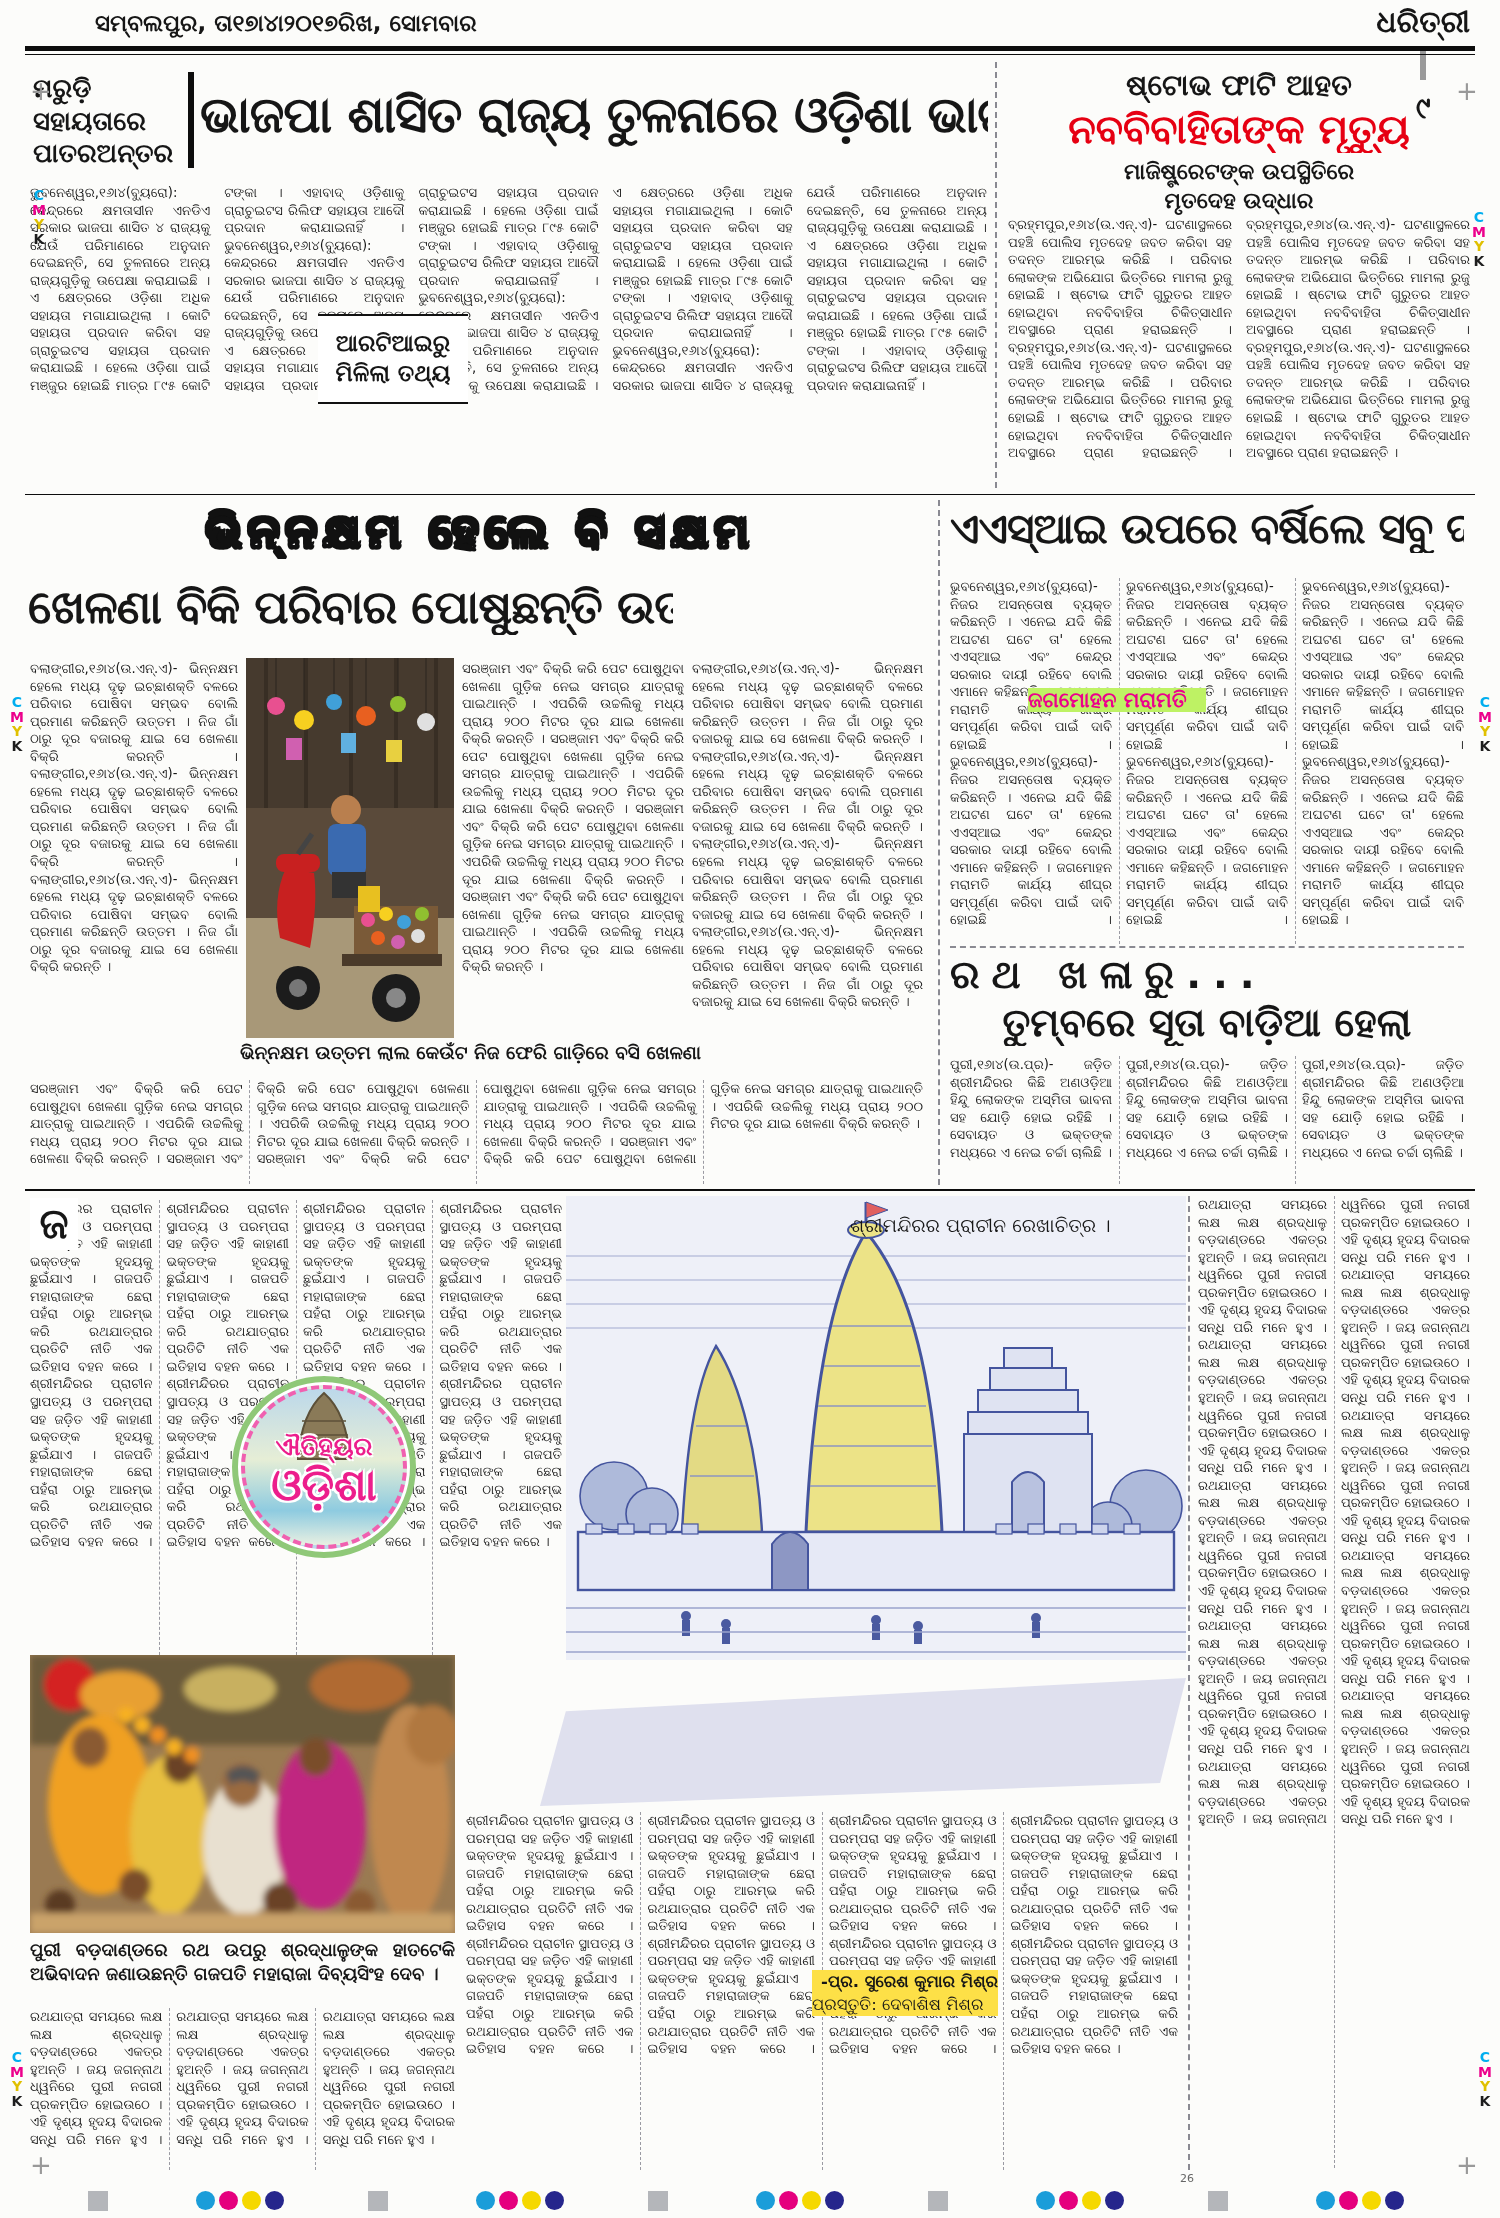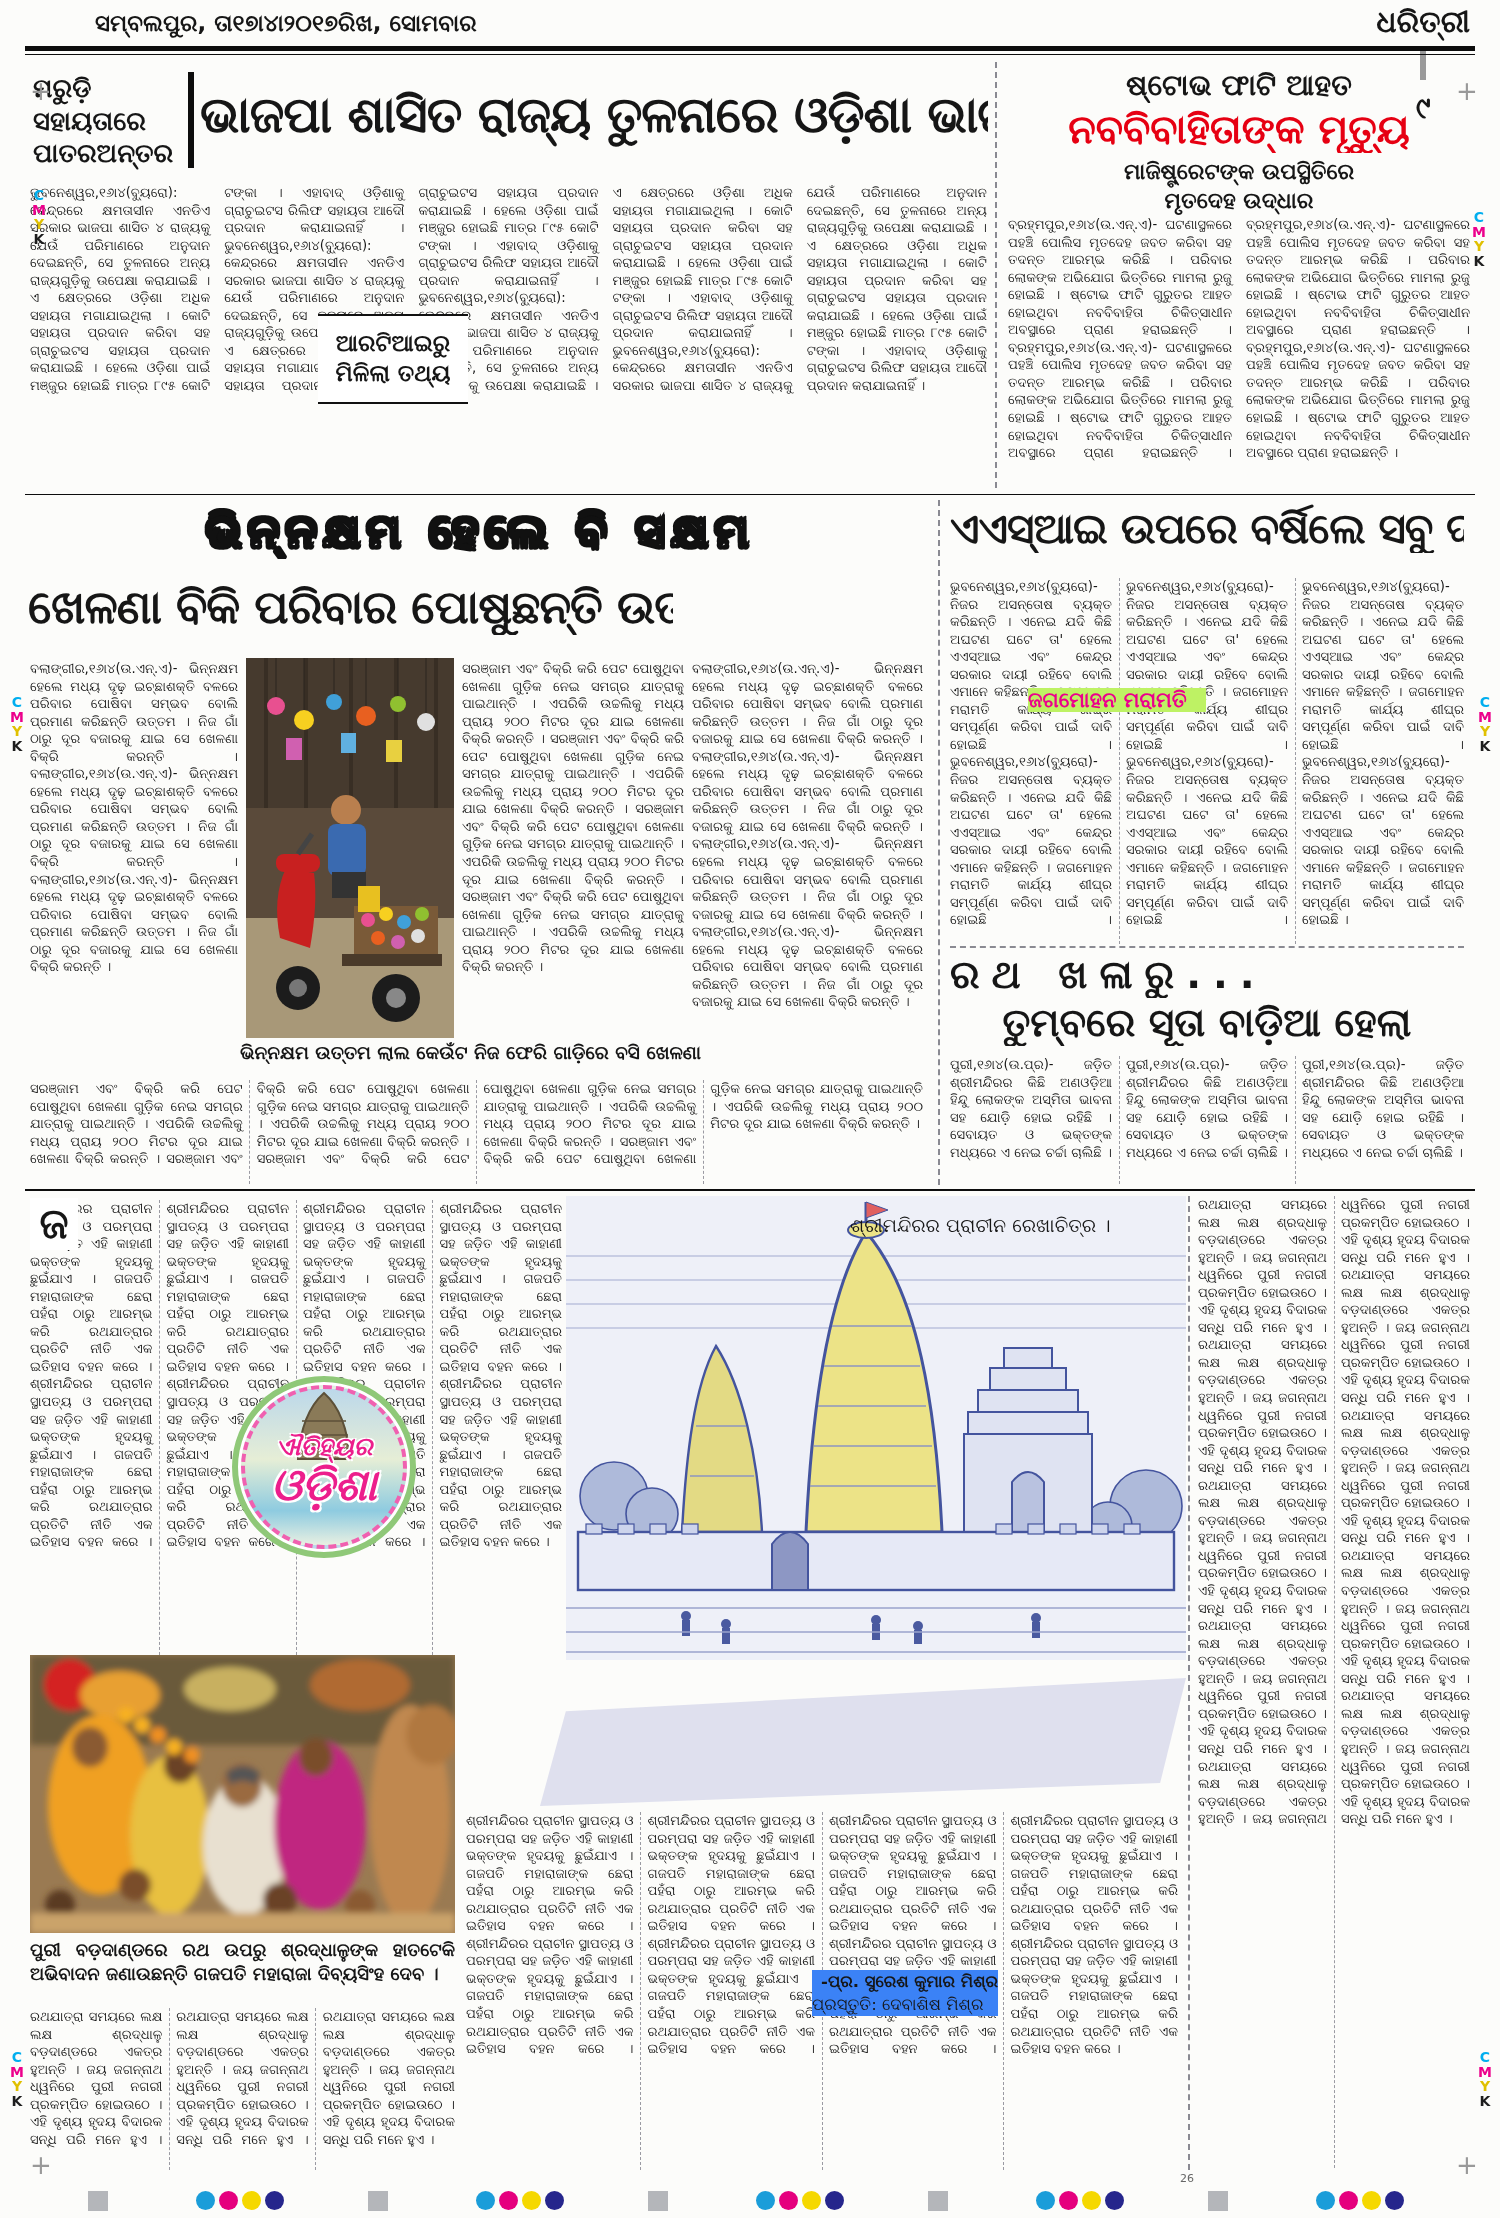--- a/index.html
+++ b/index.html
@@ -51,40 +51,40 @@
   .ratha-line2{left:950px;top:1000px;width:514px;font-size:39px;font-weight:bold;text-align:center;}
   .asi-body2{left:950px;top:1056px;width:514px;height:128px;column-count:3;}
   
   .feat-left{left:30px;top:1200px;width:532px;height:460px;column-count:4;}
   .dropcap{left:30px;top:1198px;width:48px;height:52px;background:#fff;z-index:3;
            font-size:42px;font-weight:bold;line-height:52px;text-align:center;}
   .badge{left:232px;top:1376px;width:184px;height:182px;z-index:4;border-radius:50%;
          border:6px solid #8fc878;background:#fff;box-sizing:border-box;}
   .badge-inner{position:absolute;inset:3px;border-radius:50%;border:4px dashed #f060b0;
          background:linear-gradient(180deg,#bcd8ea 0%,#e6eed6 45%,#8ecbe0 78%,#e8f0e2 100%);
-         overflow:hidden;display:flex;flex-direction:column;align-items:center;justify-content:center;font-style:italic;}
+         overflow:hidden;display:flex;flex-direction:column;align-items:center;justify-content:center;}
   .badge-temple{position:absolute;top:2px;left:50%;transform:translateX(-50%);}
   .badge-l1{font-size:25px;font-weight:bold;color:#ec1e8c;z-index:2;margin-top:6px;
             text-shadow:-1.5px -1.5px 0 #fff,1.5px -1.5px 0 #fff,-1.5px 1.5px 0 #fff,1.5px 1.5px 0 #fff;}
   .badge-l2{font-size:44px;font-weight:bold;color:#ec1e8c;z-index:2;line-height:1.05;
             text-shadow:-2px -2px 0 #fff,2px -2px 0 #fff,-2px 2px 0 #fff,2px 2px 0 #fff;}
   .temple-box{left:566px;top:1196px;width:620px;height:464px;background:#eef0f8;overflow:hidden;}
   .temple-caption{left:850px;top:1214px;width:326px;font-size:19px;text-align:left;z-index:3;}
   .feat-right{left:1198px;top:1196px;width:272px;height:972px;column-count:2;}
   .pink-band{left:540px;top:1678px;width:646px;height:128px;}
   .pink-band .band-bg{position:absolute;inset:0;background:#dfe0ee;
         clip-path:polygon(4% 26%,100% 0%,96% 82%,0% 100%);}
   .pink-headline{position:absolute;left:0;top:8px;width:100%;text-align:center;font-size:64px;font-weight:bold;
         color:#ed1a8e;letter-spacing:2px;
         text-shadow:-3px -3px 0 #fff,3px -3px 0 #fff,-3px 3px 0 #fff,3px 3px 0 #fff,0 -4px 0 #fff,0 4px 0 #fff,-4px 0 0 #fff,4px 0 0 #fff,8px 9px 5px rgba(110,110,135,.75);}
   .crowd-box{left:30px;top:1655px;width:425px;height:278px;overflow:hidden;}
   .crowd-caption{left:30px;top:1938px;width:425px;font-size:18px;font-weight:bold;text-align:justify;line-height:1.35;}
   .feat-bl{left:30px;top:2008px;width:425px;height:162px;column-count:3;}
   .feat-mid{left:466px;top:1812px;width:712px;height:358px;column-count:4;}
-  .byline-box{left:812px;top:1970px;width:186px;background:#3b82f6;z-index:3;font-size:16.5px;line-height:1.4;}
+  .byline-box{left:812px;top:1970px;width:186px;background:#fde047;z-index:3;font-size:16.5px;line-height:1.4;}
   .byline-box .byline{font-weight:bold;text-align:right;}
   
   .photo-frame{overflow:hidden;}
   
   .reg-stack{font-size:14px;font-weight:bold;line-height:1.05;text-align:center;z-index:5;}
   .reg-stack .c{color:#00aeef;display:block;}
   .reg-stack .m{color:#ec008c;display:block;}
   .reg-stack .y{color:#e0c000;display:block;}
   .reg-stack .k{color:#1d1d1d;display:block;}
   .crop{font-size:26px;color:#999;z-index:5;font-weight:400;}

